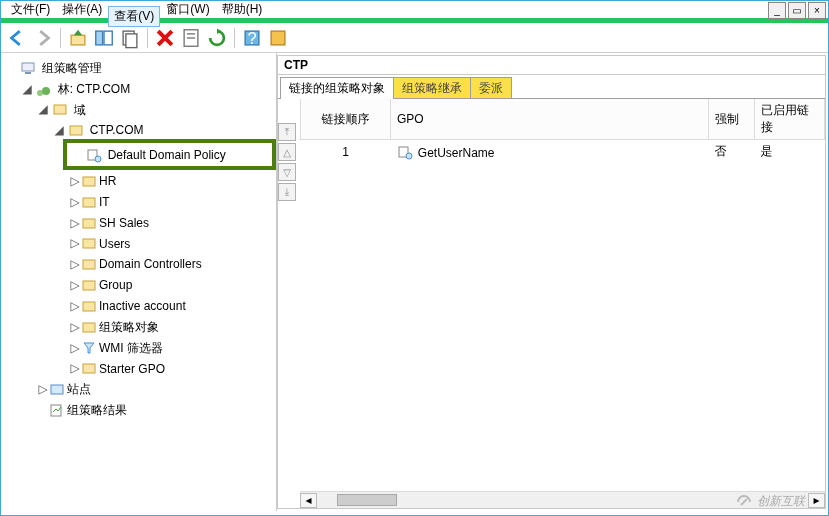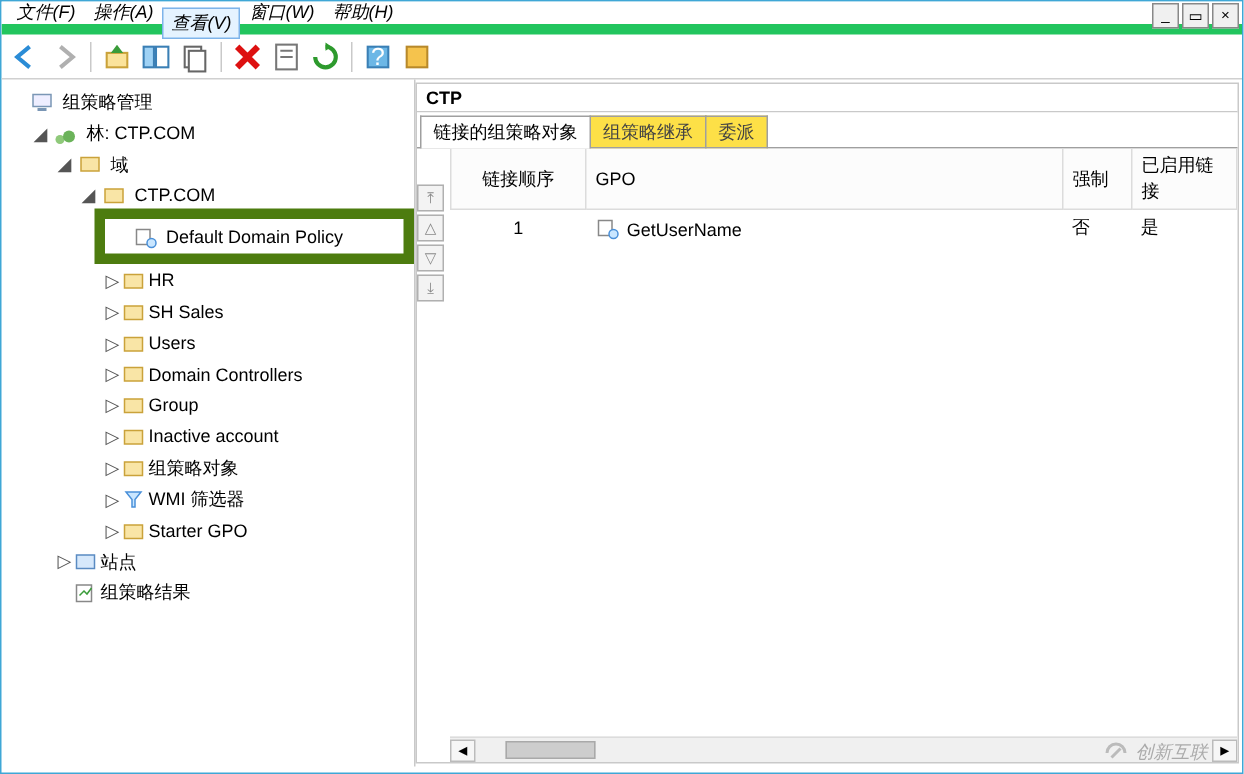--- a/index.html
+++ b/index.html
@@ -1,36 +1,36 @@
 <!DOCTYPE html>
 <html><head>
 <meta charset="utf-8">
 <style>
   * { box-sizing: border-box; font-family: "Microsoft YaHei", "Segoe UI", sans-serif; font-size: 12px; }
   body { margin: 0; width: 829px; height: 516px; background: #fff; overflow: hidden; position: relative; border:1px solid #3fa7d6;}
-  .menubar { display: flex; align-items: center; height: 22px; background: #fff; border-bottom: 7px solid #22c55e; padding-left: 4px; font-style: italic; }
+  .menubar { display: flex; align-items: center; height: 22px; background: #fff; border-bottom: 5px solid #22c55e; padding-left: 4px; }
   .menubar .item { padding: 2px 6px; cursor: default; }
   .menubar .item.active { border:1px solid #7eb4ea; background:#e5f3ff; padding:1px 5px;margin-top:13px;}
   .window-controls { position:absolute; top:1px; right:2px; display:flex; gap:2px;}
   .window-controls div { width:18px; height:17px; border:1px solid #888; background:#f0f0f0; display:flex; align-items:center; justify-content:center; font-size:10px;}
   .toolbar { display: flex; align-items: center; height: 30px; border-bottom: 1px solid #d0d0d0; padding: 0 4px; gap: 2px; }
   .tbtn { width: 24px; height: 24px; display: flex; align-items: center; justify-content: center; border:1px solid transparent; position:relative;}
   .sep { width:1px; height:20px; background:#c9c9c9; margin:0 3px;}
   .main { display: flex; height: calc(100% - 56px); }
   .tree-panel { width: 276px; border-right: 1px solid #c9c9c9; overflow: auto; padding:4px 0;}
   .tree ul { list-style: none; margin: 0; padding-left: 16px; }
   .tree > ul { padding-left:4px;}
   .tree li { white-space: nowrap; line-height: 20px; position:relative;}
   .twist { display:inline-block; width:12px; text-align:center; color:#555; cursor:default; vertical-align:middle;}
   .twist.empty{visibility:hidden;}
   .ic { display:inline-block; width:16px; height:16px; vertical-align:middle; margin-right:2px;}
   .ic svg{width:16px;height:16px;display:block;}
   .lbl { vertical-align:middle;}
   .sel { background:#cce8ff; border:1px solid #99d1ff; padding:0 2px;}
-  .redbox { border:7px solid #4d7c0f; padding:1px 2px; margin-top:-1px;}
+  .redbox { border:4px solid #4d7c0f; padding:1px 2px; margin-top:-1px;}
   .right-panel { flex:1; display:flex; flex-direction:column; border:1px solid #c9c9c9; margin:2px 2px 2px 0;}
   .rp-title { font-weight:bold; padding:2px 6px; border-bottom:1px solid #c9c9c9;}
   .tabs { display:flex; padding:2px 2px 0 2px; background:#fff;}
   .tab { border:1px solid #9f9f9f; border-bottom:none; padding:2px 8px; margin-right:-1px; background:#fff; cursor:default;}
   .tab.active { background:#fff; position:relative; z-index:2;}
   .tab.inactive{background:#fde047; color:#444;}
   .tab-body { flex:1; border-top:1px solid #9f9f9f; margin-top:-1px; position:relative; overflow:hidden;}
   .grid { width:100%; border-collapse:collapse;}
   .grid th { background:#fcfcfc; border:1px solid #dcdcdc; border-top:none; text-align:left; font-weight:normal; padding:3px 6px;}
   .grid td { padding:3px 6px; border-bottom:1px solid transparent;}
@@ -164,20 +164,23 @@
                                 <circle cx="12" cy="12" r="3" fill="#c9e6ff" stroke="#4a90d9"></circle>
                               </svg></span>
                           <span class="lbl">Default Domain Policy</span>
                         </div>
                       </li>
                       <li><span class="twist">▷</span><span class="ic"><svg viewBox="0 0 16 16">
                               <rect x="2" y="4" width="12" height="9" fill="#f9e5a6" stroke="#caa23a"></rect>
                             </svg></span><span class="lbl">HR</span></li>
                       <li><span class="twist">▷</span><span class="ic"><svg viewBox="0 0 16 16">
                               <rect x="2" y="4" width="12" height="9" fill="#f9e5a6" stroke="#caa23a"></rect>
+                            </svg></span><span class="lbl">IT</span></li>
+                      <li><span class="twist">▷</span><span class="ic"><svg viewBox="0 0 16 16">
+                              <rect x="2" y="4" width="12" height="9" fill="#f9e5a6" stroke="#caa23a"></rect>
                             </svg></span><span class="lbl">SH Sales</span></li>
                       <li><span class="twist">▷</span><span class="ic"><svg viewBox="0 0 16 16">
                               <rect x="2" y="4" width="12" height="9" fill="#f9e5a6" stroke="#caa23a"></rect>
                             </svg></span><span class="lbl">Users</span></li>
                       <li><span class="twist">▷</span><span class="ic"><svg viewBox="0 0 16 16">
                               <rect x="2" y="4" width="12" height="9" fill="#f9e5a6" stroke="#caa23a"></rect>
                             </svg></span><span class="lbl">Domain Controllers</span></li>
                       <li><span class="twist">▷</span><span class="ic"><svg viewBox="0 0 16 16">
                               <rect x="2" y="4" width="12" height="9" fill="#f9e5a6" stroke="#caa23a"></rect>
                             </svg></span><span class="lbl">Group</span></li>

